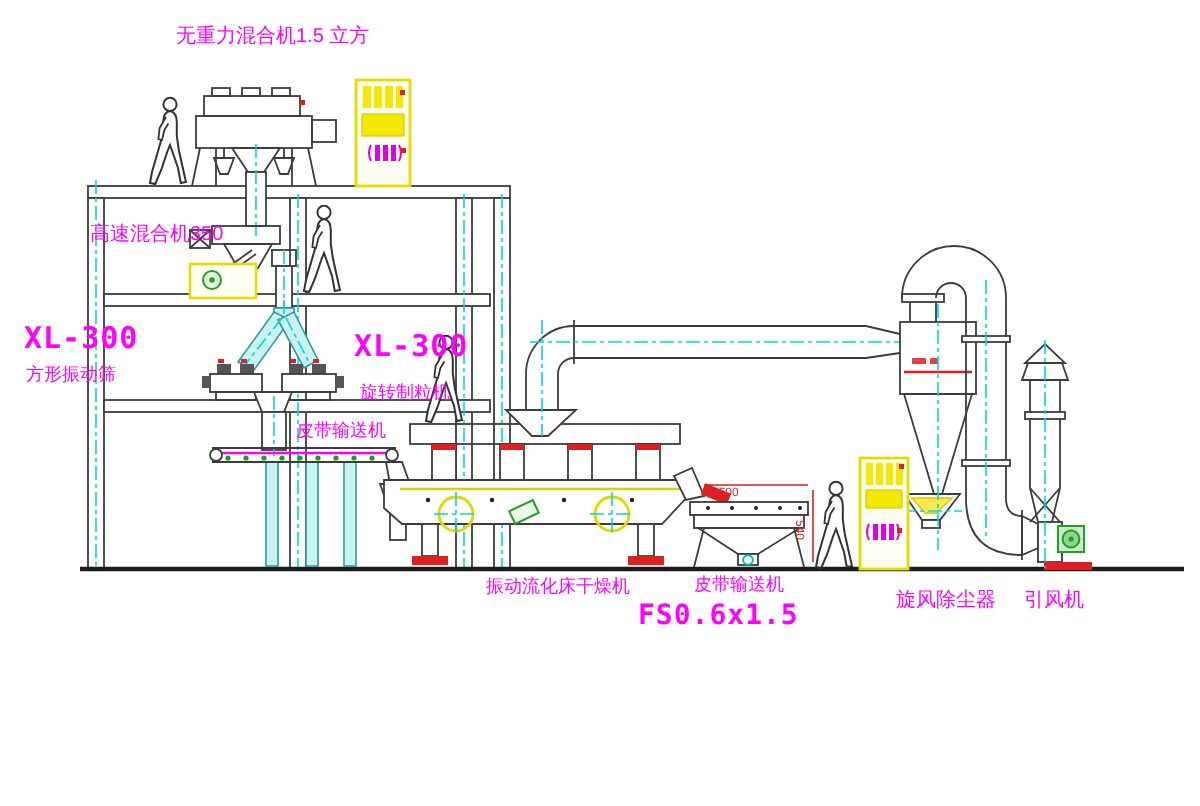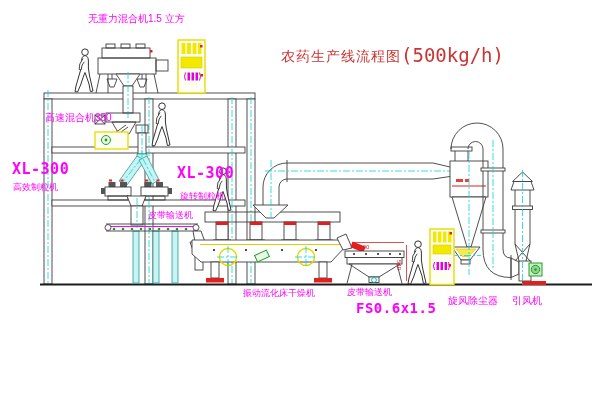--- a/index.html
+++ b/index.html
@@ -272,35 +272,32 @@
       <rect class="rd" x="448.5" y="264" width="2.5" height="2.5"></rect>
     </g>
 
     <use href="#person-shape" transform="translate(74,48)"></use>
     <use href="#person-shape" transform="translate(151,102)"></use>
     <use href="#person-shape" transform="translate(212,167)"></use>
     <use href="#person-shape" transform="translate(407,240)"></use>
   </svg>
 
   
-  <div class="title">
-    <span class="nm">农药生产线流程图</span><span class="cap">(500kg/h)</span>
-  </div>
 
   
   <div class="lbl md" style="left:88px;top:14px">无重力混合机1.5 立方</div>
   <div class="lbl md" style="left:45px;top:113px">高速混合机350</div>
   <div class="lbl model" style="left:12px;top:162px">XL-300</div>
-  <div class="lbl sm" style="left:13px;top:183px">高效制粒机</div>
+  <div class="lbl sm" style="left:13px;top:183px">方形振动筛</div>
   <div class="lbl model" style="left:177px;top:166px">XL-300</div>
   <div class="lbl sm" style="left:180px;top:192px">旋转制粒机</div>
   <div class="lbl sm" style="left:148px;top:211px">皮带输送机</div>
   <div class="lbl sm" style="left:243px;top:289px">振动流化床干燥机</div>
   <div class="lbl sm" style="left:347px;top:288px">皮带输送机</div>
-  <div class="lbl model big" style="left:356px;top:301px">FS0.6x1.5</div>
+  <div class="lbl model big" style="left:319px;top:301px">FS0.6x1.5</div>
   <div class="lbl md" style="left:448px;top:296px">旋风除尘器</div>
   <div class="lbl md" style="left:512px;top:296px">引风机</div>
 
   
   <div class="dim" style="left:356px;top:244px">1500</div>
   <div class="dim vert" style="left:396px;top:260px">540</div>
 
 </div>
 
 </body></html>

